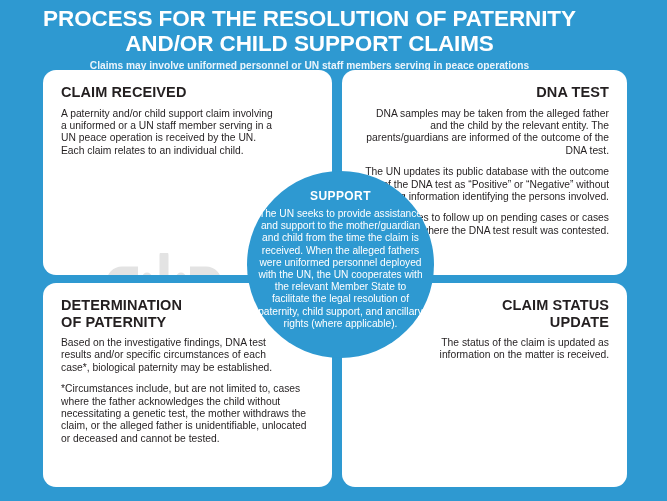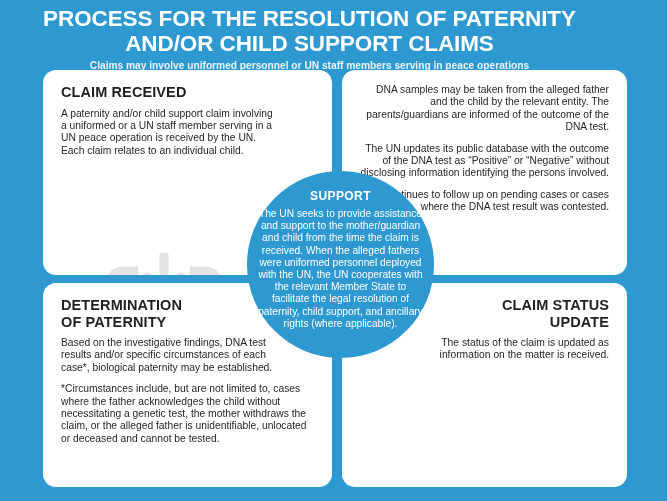--- a/index.html
+++ b/index.html
@@ -167,20 +167,21 @@
         </svg>
       </span>
       <div class="card-inner">
         <h2 class="card-title">CLAIM RECEIVED</h2>
         <p class="card-text narrow">A paternity and/or child support claim involving a uniformed or a UN staff member serving in a UN peace operation is received by the UN. Each claim relates to an individual child.</p>
       </div>
     </div>
 
     <div class="card card-tr">
       <div class="card-inner">
+        <h2 class="card-title">DNA TEST</h2>
         <p class="card-text">DNA samples may be taken from the alleged father and the child by the relevant entity. The parents/guardians are informed of the outcome of the DNA test.</p>
         <p class="card-text">The UN updates its public database with the outcome of the DNA test as “Positive” or “Negative” without disclosing information identifying the persons involved.</p>
         <p class="card-text">This continues to follow up on pending cases or cases where the DNA test result was contested.</p>
       </div>
     </div>
 
     <div class="card card-br">
 
       <div class="card-inner">
         <h2 class="card-title">

